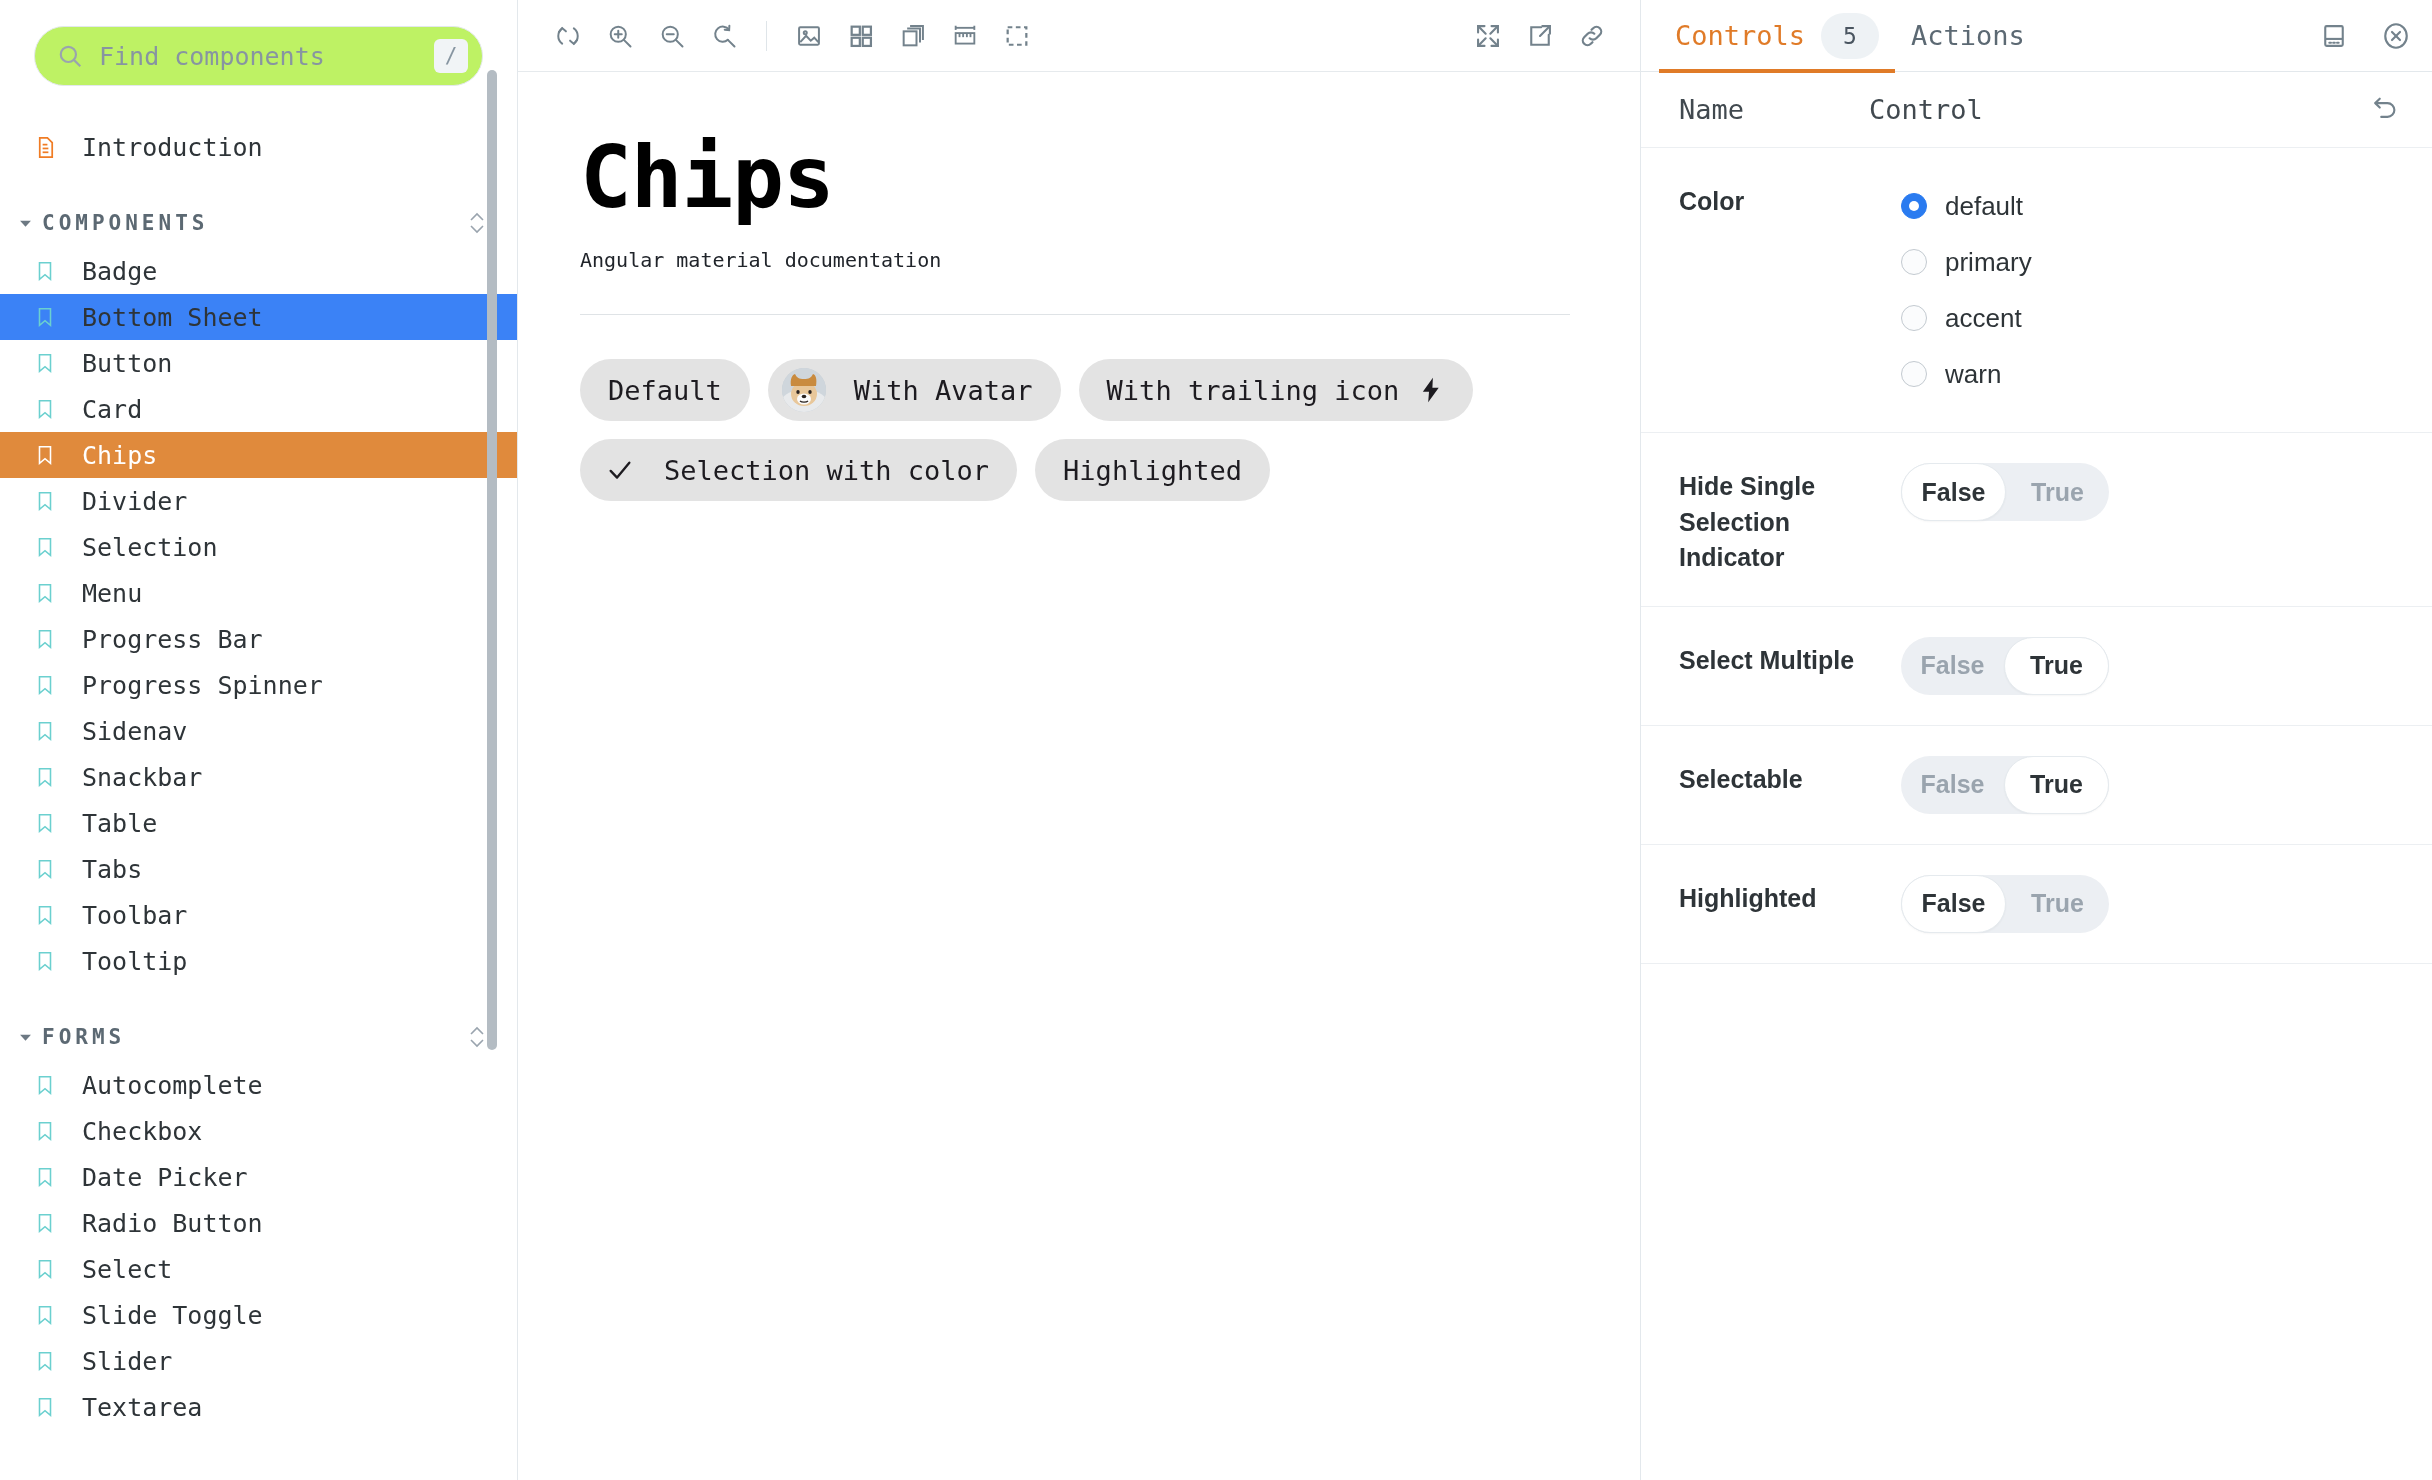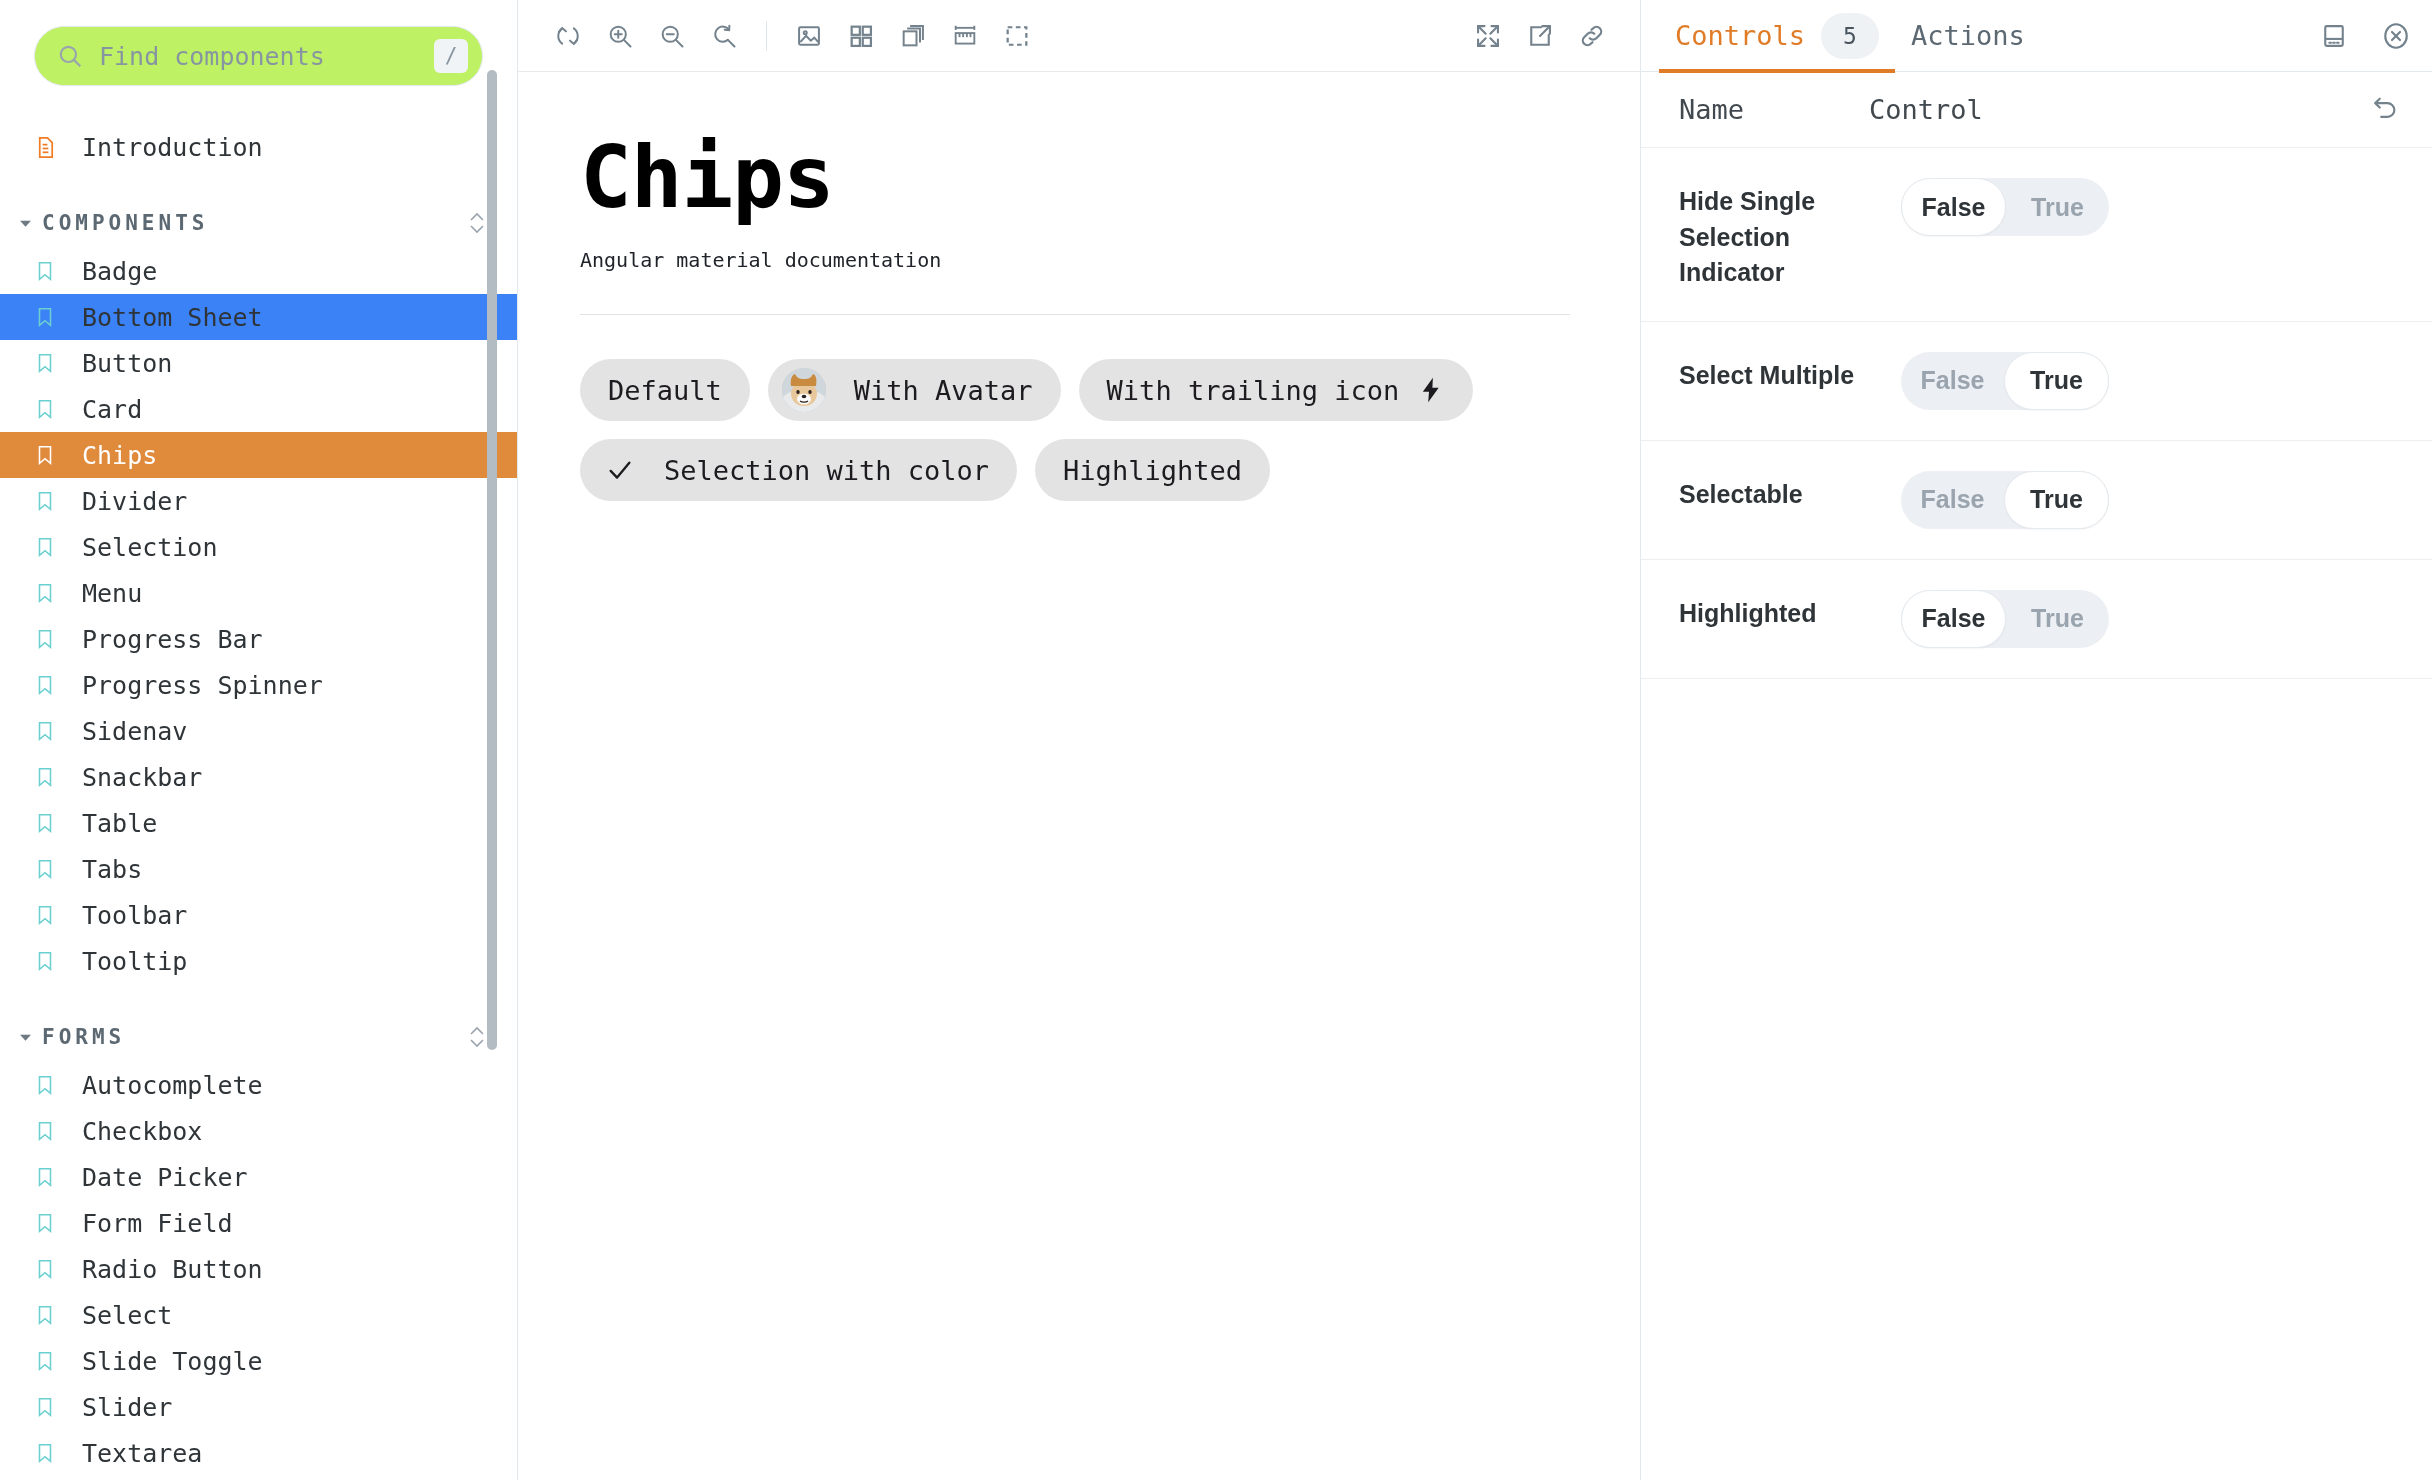--- a/index.html
+++ b/index.html
@@ -440,28 +440,20 @@
             </span>
           <span class="lbl">Checkbox</span>
         </div>
         <div class="tree-item">
           <span class="bm bm-icon">
               <svg viewBox="0 0 24 24" width="22" height="22" fill="none" stroke="currentColor" stroke-width="1.7">
                 <path d="M6 3h12v18l-6-5-6 5z"></path>
               </svg>
             </span>
           <span class="lbl">Date Picker</span>
-        </div>
-        <div class="tree-item">
-          <span class="bm bm-icon">
-              <svg viewBox="0 0 24 24" width="22" height="22" fill="none" stroke="currentColor" stroke-width="1.7">
-                <path d="M6 3h12v18l-6-5-6 5z"></path>
-              </svg>
-            </span>
-          <span class="lbl">Form Field</span>
         </div>
         <div class="tree-item">
           <span class="bm bm-icon">
               <svg viewBox="0 0 24 24" width="22" height="22" fill="none" stroke="currentColor" stroke-width="1.7">
                 <path d="M6 3h12v18l-6-5-6 5z"></path>
               </svg>
             </span>
           <span class="lbl">Radio Button</span>
         </div>
         <div class="tree-item">
@@ -692,20 +684,41 @@
       <div class="hname">Name</div>
       <div class="hctrl">Control</div>
       <div class="reset">
         <svg viewBox="0 0 24 24" width="30" height="30" fill="none" stroke="currentColor" stroke-width="1.7" stroke-linecap="round" stroke-linejoin="round">
           <path d="M4.5 6.5h9.5a5.5 5.5 0 0 1 0 11H9"></path>
             <polyline points="7.8,3 4.2,6.5 7.8,10"></polyline>
         </svg>
       </div>
     </div>
 
+    <div class="ctrl-row">
+      <div class="rname">Color</div>
+      <div class="rctrl">
+        <div class="radio-opt checked">
+          <span class="radio-dot"></span>
+          <span>default</span>
+        </div>
+        <div class="radio-opt">
+          <span class="radio-dot"></span>
+          <span>primary</span>
+        </div>
+        <div class="radio-opt">
+          <span class="radio-dot"></span>
+          <span>accent</span>
+        </div>
+        <div class="radio-opt">
+          <span class="radio-dot"></span>
+          <span>warn</span>
+        </div>
+      </div>
+    </div>
 
     <div class="ctrl-row">
       <div class="rname">Hide Single Selection Indicator</div>
       <div class="rctrl">
         <div class="bool-toggle">
           <div class="bool-opt on">False</div>
           <div class="bool-opt">True</div>
         </div>
       </div>
     </div>

